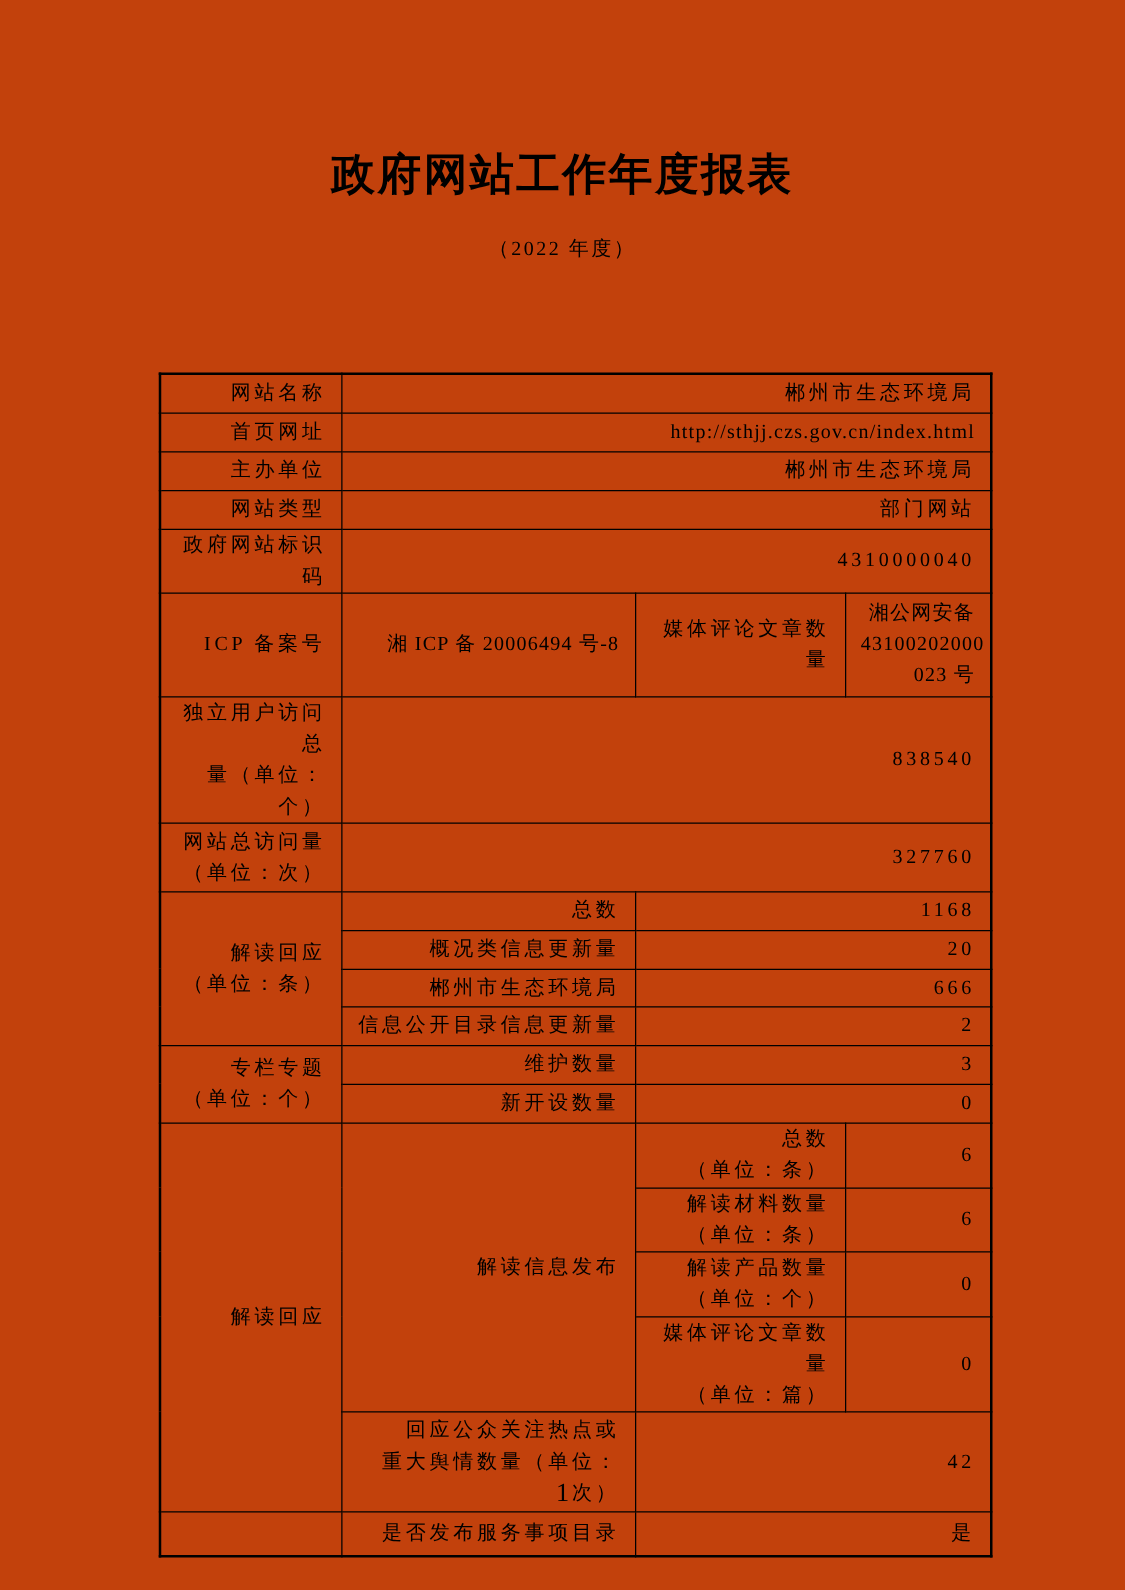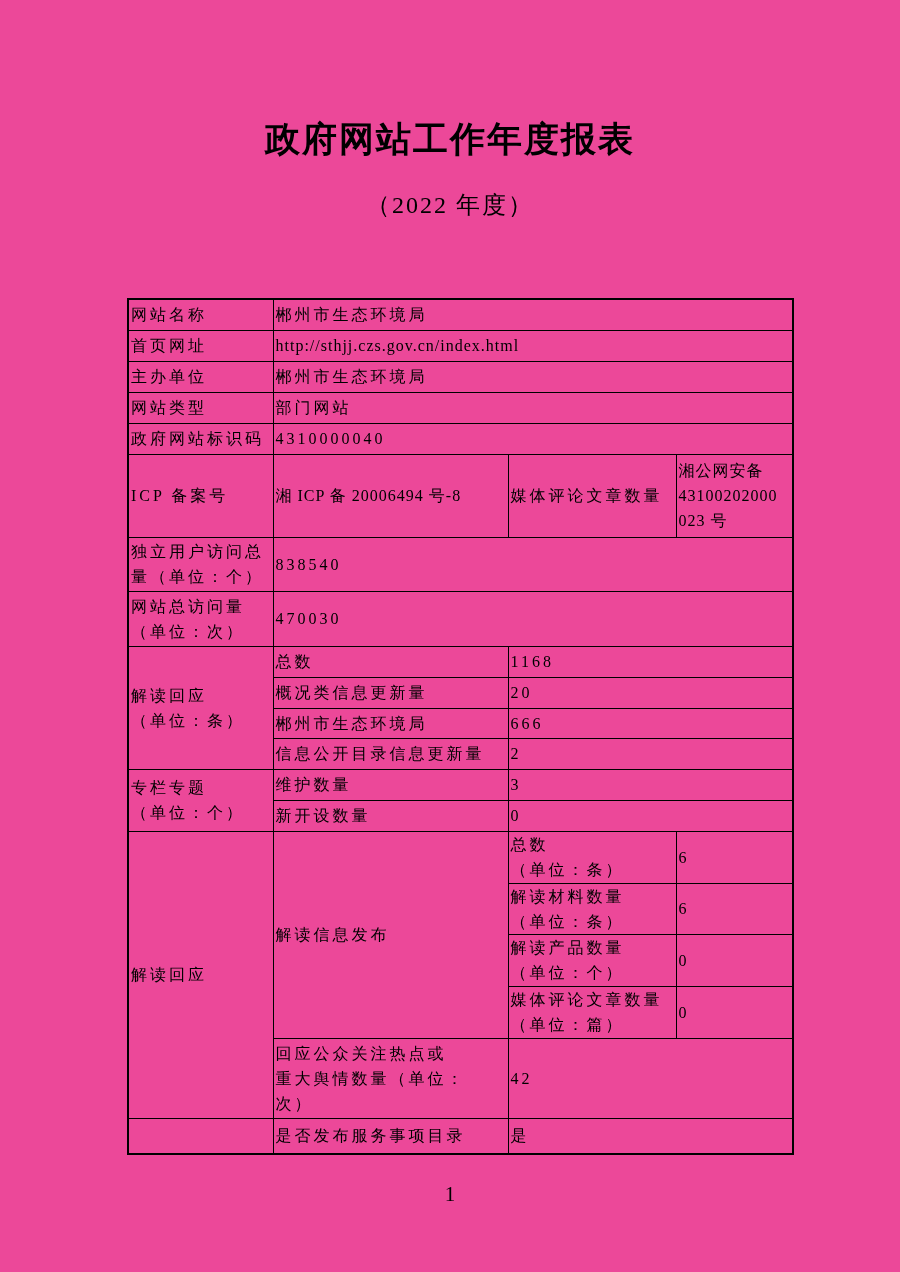--- a/index.html
+++ b/index.html
@@ -1,21 +1,21 @@
 <!DOCTYPE html>
 <html><head>
 <meta charset="utf-8">
 <style>
   * { margin: 0; padding: 0; box-sizing: border-box; }
   html, body { background: #ffffff; }
   .page {
     position: relative;
     width: 900px;
     height: 1272px;
-    background: #ec4899;
+    background: #c2410c;
     overflow: hidden;
     font-family: "Liberation Serif", "DejaVu Serif", serif;
     color: #000000;
   }
   .doc-title {
     position: absolute;
     top: 116px;
     left: 0;
     width: 100%;
     text-align: center;
@@ -24,21 +24,21 @@
     font-size: 35px;
     letter-spacing: 2px;
     color: #000;
   }
   .doc-subtitle {
     position: absolute;
     top: 189px;
     left: 0;
     width: 100%;
     text-align: center;
-    font-size: 24px;
+    font-size: 16px;
     letter-spacing: 2px;
     color: #000;
   }
   .reporting-unit {
     position: absolute;
     top: 266px;
     left: 126px;
     font-family: "Liberation Sans", "DejaVu Sans", sans-serif;
     font-weight: bold;
     font-size: 18px;
@@ -49,27 +49,27 @@
     position: absolute;
     left: 127px;
     top: 298px;
     width: 665px;
     border-collapse: collapse;
     table-layout: fixed;
     border: 2px solid #000;
   }
   table.report td {
     border: 1px solid #000;
-    text-align: left;
+    text-align: right;
     vertical-align: middle;
     font-size: 16px;
     letter-spacing: 3px;
     line-height: 25px;
     white-space: pre-line;
-    padding: 0 2px;
+    padding: 0 12px;
     color: #000;
   }
   table.report td.ls1 { letter-spacing: 1px; }
   .page-number {
     position: absolute;
     top: 1182px;
     left: 0;
     width: 100%;
     text-align: center;
     font-size: 21px;
@@ -121,21 +121,21 @@
 023 号</td>
       </tr>
       <tr style="height:54px">
         <td>独立用户访问总
 量（单位：个）</td>
         <td colspan="3">838540</td>
       </tr>
       <tr style="height:55px">
         <td>网站总访问量
 （单位：次）</td>
-        <td colspan="3">470030</td>
+        <td colspan="3">327760</td>
       </tr>
       <tr style="height:31px">
         <td rowspan="4">解读回应
 （单位：条）</td>
         <td>总数</td>
         <td colspan="2">1168</td>
       </tr>
       <tr style="height:31px">
         <td>概况类信息更新量</td>
         <td colspan="2">20</td>

